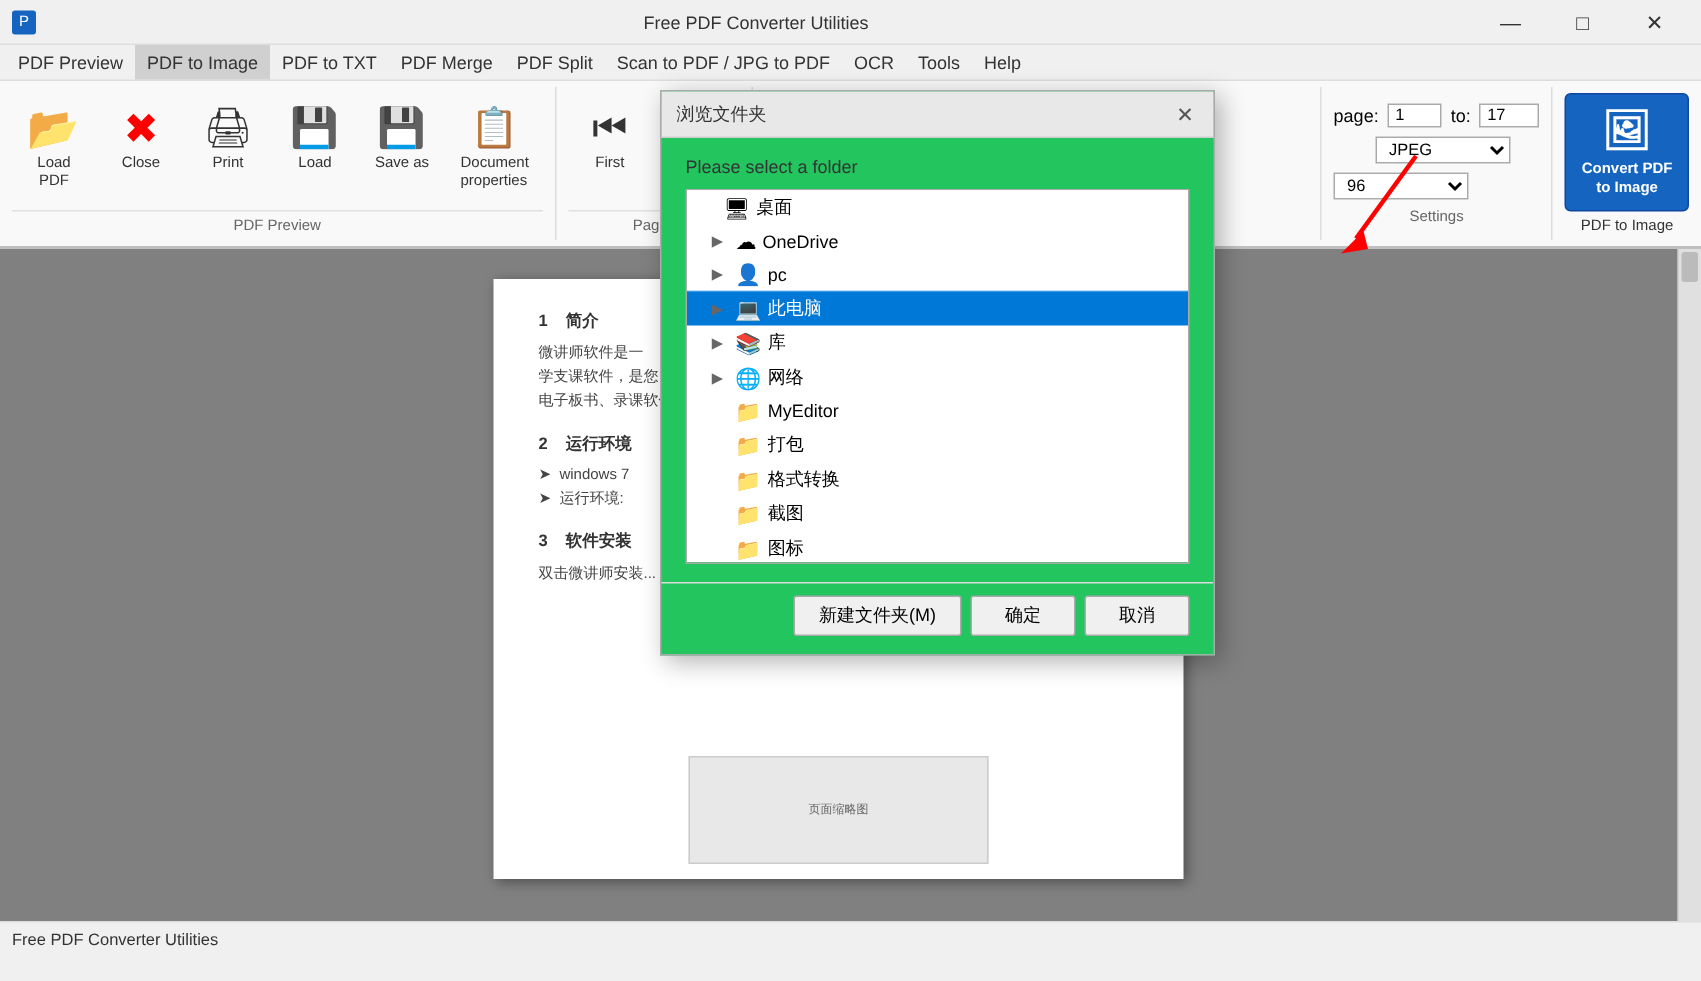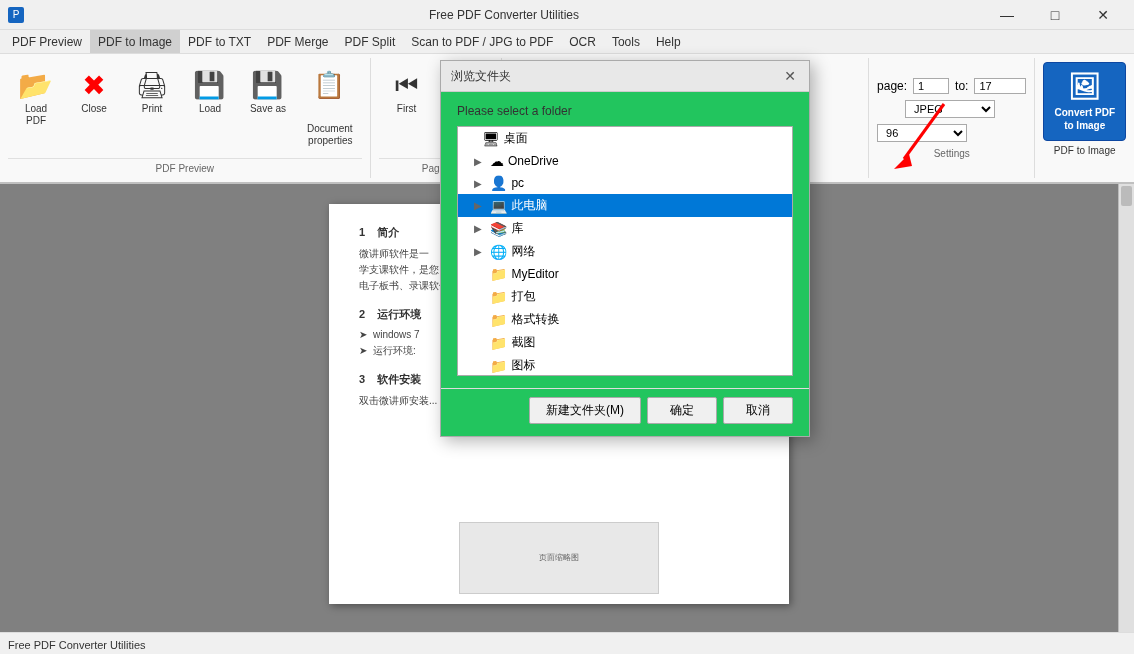--- a/index.html
+++ b/index.html
@@ -273,21 +273,21 @@
       <button class="ribbon-btn ribbon-btn-large">
         <span class="ribbon-icon-img" style="font-size:26px;">💾</span>
         <span style="font-size:10px;">Load</span>
       </button>
       <button class="ribbon-btn ribbon-btn-large">
         <span class="ribbon-icon-img" style="font-size:26px;">💾</span>
         <span style="font-size:10px;">Save as</span>
       </button>
       <button class="ribbon-btn ribbon-btn-large">
         <span class="ribbon-icon-img" style="font-size:26px;">📋</span>
-        <span style="white-space:pre; text-align:right; font-size:10px; line-height:1.2;margin-top:20px;">Document
+        <span style="white-space:pre; text-align:left; font-size:10px; line-height:1.2;">Document
 properties</span>
       </button>
     </div>
     <div class="ribbon-group-label">PDF Preview</div>
   </div>
 
   <div class="ribbon-group">
     <div class="ribbon-group-content">
       <button class="ribbon-btn ribbon-btn-large">
         <span class="ribbon-icon-img" style="font-size:26px;">⏮</span>
@@ -301,21 +301,21 @@
     <div class="ribbon-group-label">Pages</div>
   </div>
 
   <div style="flex:1;"></div>
 
   <div style="display:flex; flex-direction:column; justify-content:center; padding: 4px 8px; gap:6px; border-left: 1px solid #ddd;">
     <div style="display:flex; align-items:center; gap:6px;">
       <span>page:</span>
       <input type="number" style="width: 36px;" value="1">
       <span>to:</span>
-      <input type="number" style="width: 52px;" value="17">
+      <input type="number" style="width: 40px;" value="17">
     </div>
     <div style="display:flex; align-items:center; gap:6px;padding-left:28px;">
       <select style="width:90px;">
         <option>JPEG</option><option>PNG</option><option>BMP</option><option>TIFF</option>
       </select>
     </div>
     <div style="display:flex; align-items:center; gap:6px;">
       <select style="width:90px;">
         <option>96</option><option>72</option><option>150</option><option>300</option>
       </select>

